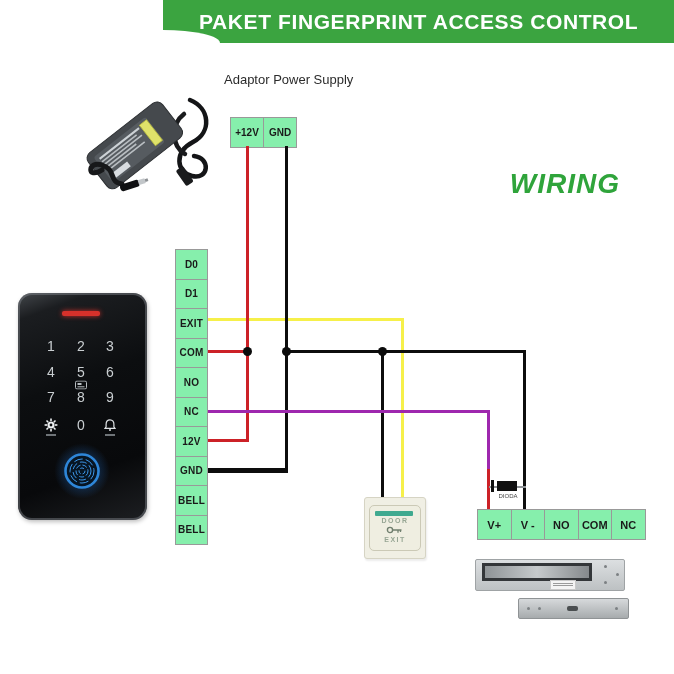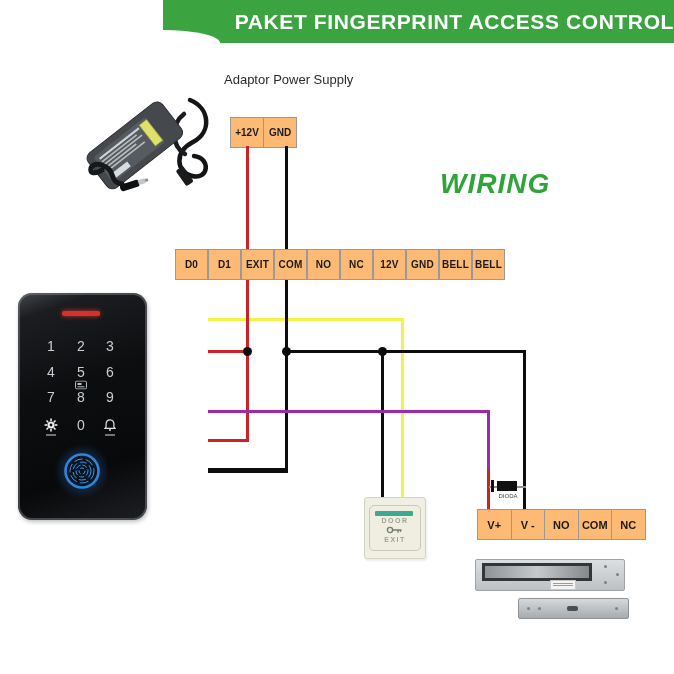--- a/index.html
+++ b/index.html
@@ -1,33 +1,33 @@
 <!DOCTYPE html>
 <html style="--banner-green: #3BA440; --heading-green: #2FA43B; --wire-red: #CC2127; --wire-black: #0D0D0D; --wire-yellow: #F6F04A; --wire-purple: #9E28AE; --exit-green: #3FA98F; --led-red: #D6312B; --fp-blue: #2E86D8;"><head>
 <meta charset="utf-8">
 <style>
   html,body{margin:0;padding:0;background:#fff;}
   #stage{position:relative;width:674px;height:674px;background:#fff;overflow:hidden;
          font-family:"Liberation Sans",sans-serif;}
   
   .banner{position:absolute;left:163px;top:0;width:511px;height:43px;
-          background:var(--banner-green,#3BA440);display:flex;align-items:center;justify-content:flex-end;
-          padding-left:51px;box-sizing:border-box;}
+          background:var(--banner-green,#3BA440);display:flex;align-items:center;justify-content:flex-start;
+          padding-left:36px;box-sizing:border-box;}
   .banner span{color:#fff;font-weight:bold;font-size:21px;letter-spacing:.6px;white-space:nowrap;}
   .banner-notch{position:absolute;left:106px;top:30px;width:114px;height:26px;background:#fff;border-radius:50%;}
   
   .adaptor-label{position:absolute;left:224px;top:72px;width:130px;font-size:13px;color:#2b2b2b;}
-  .wiring-heading{position:absolute;left:440px;top:167px;width:180px;text-align:left;
+  .wiring-heading{position:absolute;left:440px;top:167px;width:180px;text-align:right;
      color:var(--heading-green,#2FA43B);font-weight:bold;font-style:italic;font-size:28px;line-height:34px;letter-spacing:1px;}
   
-  .tcell{box-sizing:border-box;background:#fdba74;border:1px solid #999;color:#1a1a1a;
+  .tcell{box-sizing:border-box;background:#86efac;border:1px solid #999;color:#1a1a1a;
          display:flex;align-items:center;justify-content:center;font-weight:bold;}
   .psu-box{position:absolute;left:231px;top:117px;display:flex;}
   .psu-box .tcell{width:34px;height:31px;font-size:10px;margin-left:-1px;}
-  .ctrl-strip{position:absolute;left:175px;top:250px;display:flex;flex-direction:row;z-index:6;}
+  .ctrl-strip{position:absolute;left:175px;top:250px;display:flex;flex-direction:column;z-index:6;}
   .ctrl-strip .tcell{width:33px;height:30.5px;font-size:10px;margin-top:-1px;letter-spacing:.2px;}
   .mag-strip{position:absolute;left:478px;top:509px;display:flex;z-index:6;}
   .mag-strip .tcell{width:34.5px;height:31px;font-size:11px;margin-left:-1px;}
   
   .wire{position:absolute;}
   .w-y{background:var(--wire-yellow,#F6F04A);z-index:1;}
   .w-k{background:var(--wire-black,#0D0D0D);z-index:2;}
   .w-r{background:var(--wire-red,#CC2127);z-index:3;}
   .w-p{background:var(--wire-purple,#9E28AE);z-index:4;}
   .dot{position:absolute;width:9px;height:9px;border-radius:50%;background:#0b0b0b;z-index:5;}

